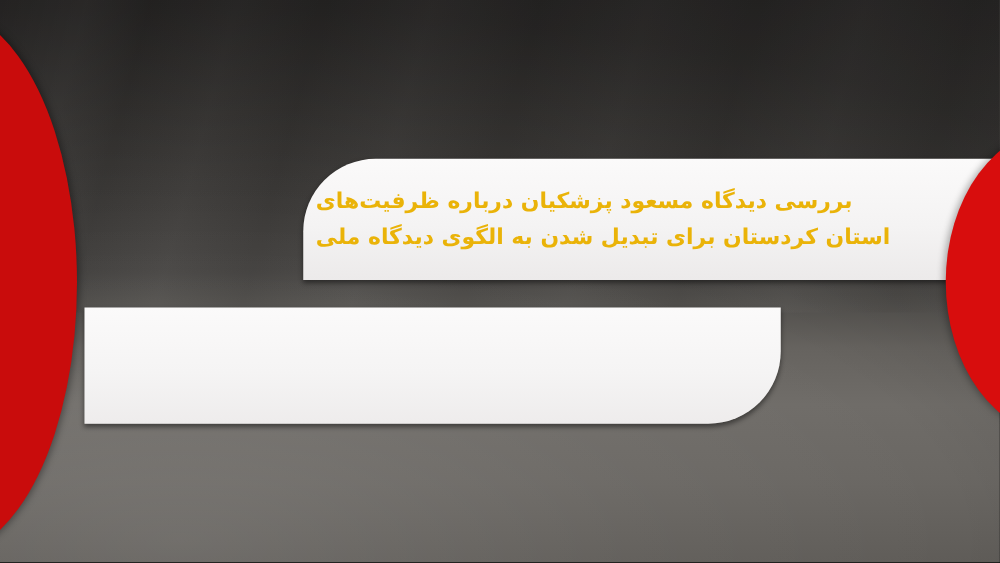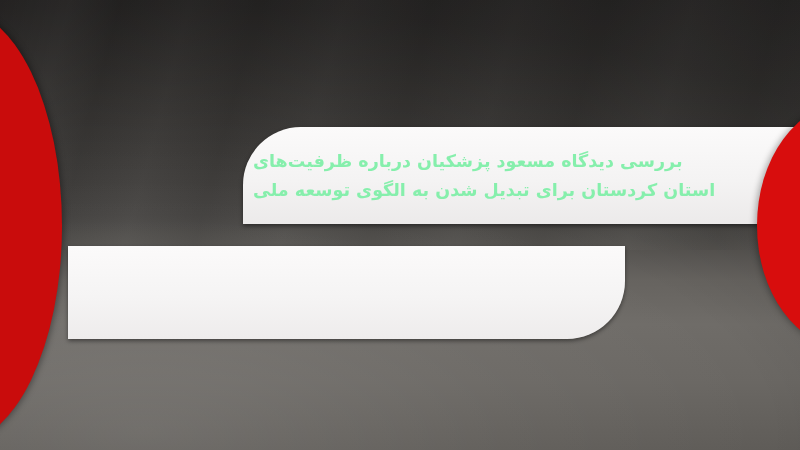--- a/index.html
+++ b/index.html
@@ -123,21 +123,21 @@
     flex-direction: column;
     align-items: flex-end;
     justify-content: center;
     direction: rtl;
     padding-left: 10px;
     padding-right: 14px;
     box-sizing: border-box;
     pointer-events: none;
   }
   .title-line {
-    color: #86efac;
+    color: #eab308;
     font-size: 17.5px;
     font-weight: bold;
     line-height: 1.62;
     white-space: nowrap;
     text-align: right;
     letter-spacing: 0px;
   }
 </style>
 </head>
 <body>
@@ -198,16 +198,16 @@
 
   <div class="red-left"></div>
 
   <div class="banner-top"></div>
   <div class="banner-bottom"></div>
 
   <div class="red-right"></div>
 
   <div class="title-block">
     <div class="title-line">بررسی دیدگاه مسعود پزشکیان درباره ظرفیت‌های</div>
-    <div class="title-line">استان کردستان برای تبدیل شدن به الگوی توسعه ملی</div>
+    <div class="title-line">استان کردستان برای تبدیل شدن به الگوی دیدگاه ملی</div>
   </div>
 
 </div>
 
 </body></html>

